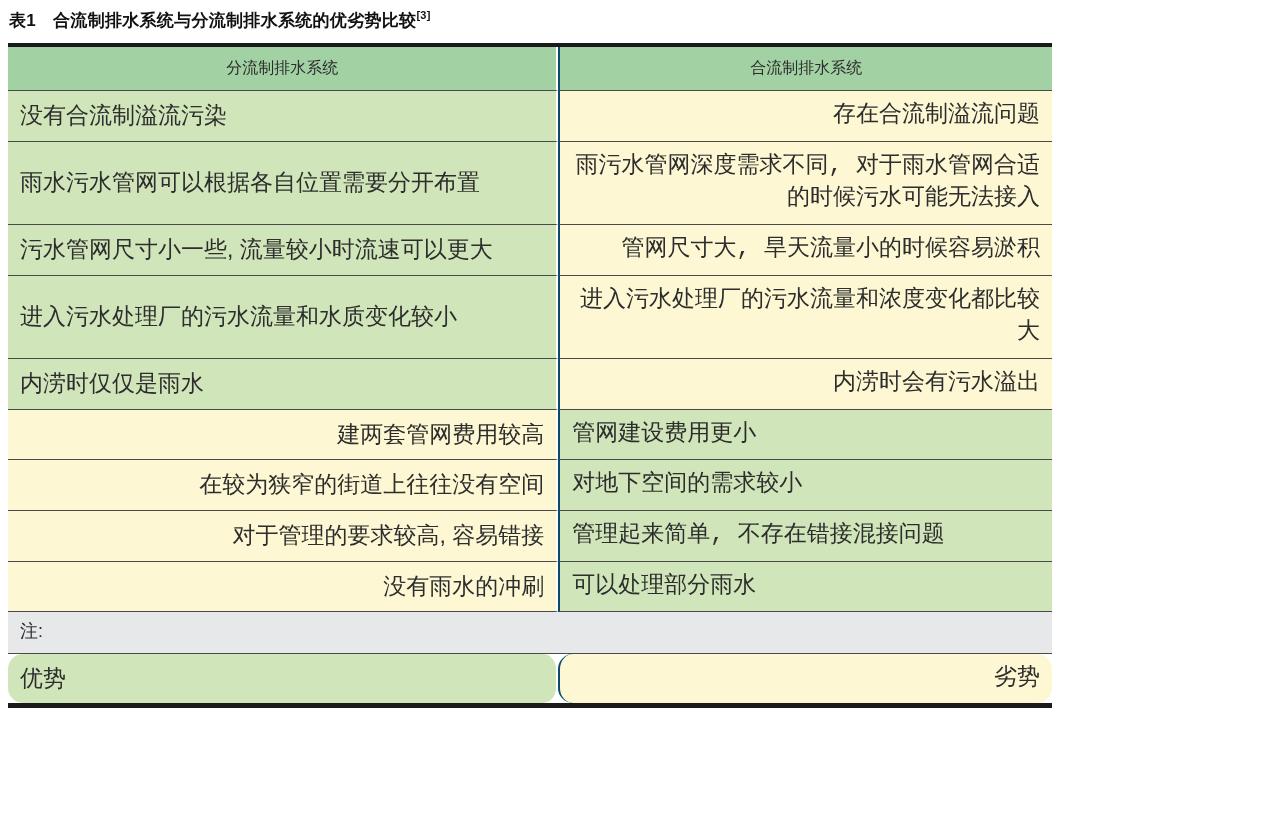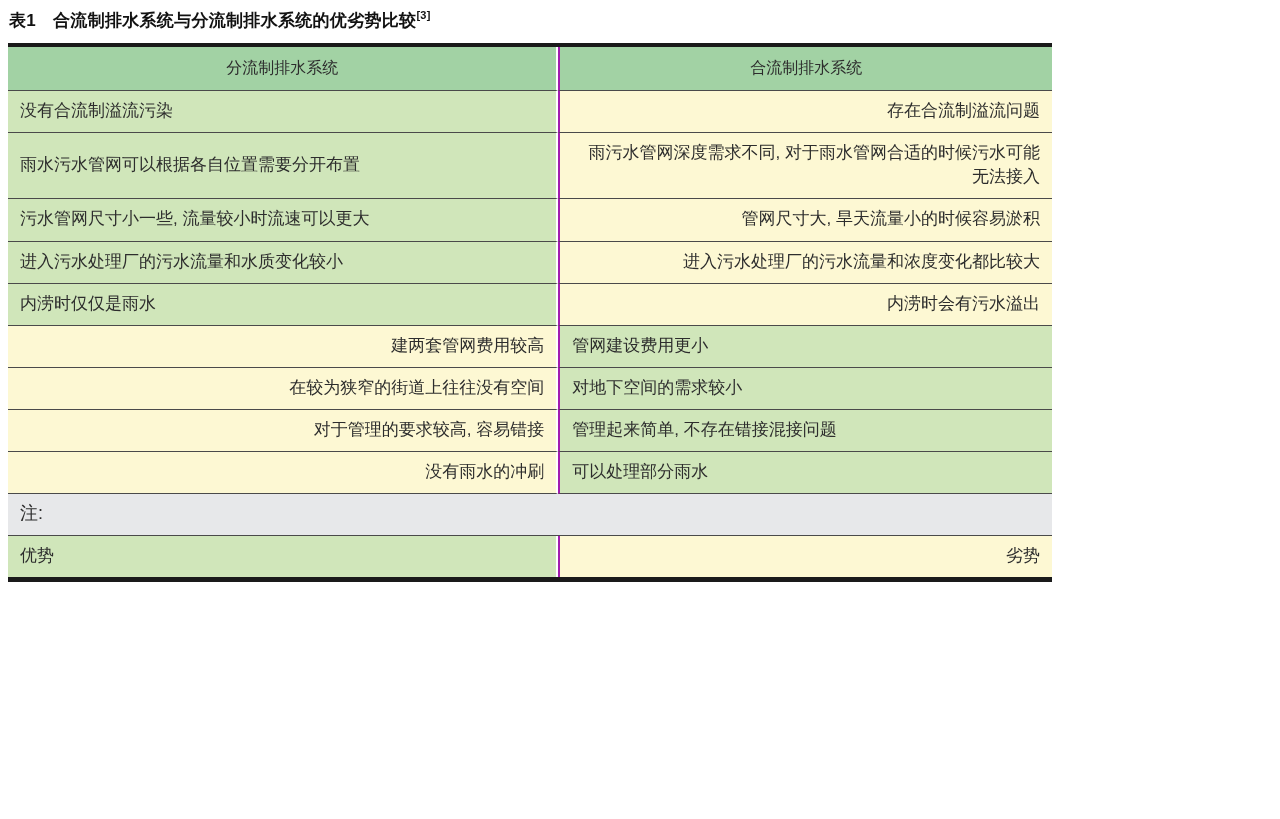--- a/index.html
+++ b/index.html
@@ -40,39 +40,39 @@
   th {
     background: #a2d2a4;
     font-size: 16px;
     font-weight: normal;
     color: #2d2d2d;
     text-align: center;
     padding: 11px 10px;
     border-bottom: 1px solid #4a4a4a;
   }
   td {
-    font-size: 17px;
+    font-size: 23px;
     color: #2d2d2d;
     padding: 8px 12px 9px 12px;
     line-height: 1.42;
     border-bottom: 1px solid #4a4a4a;
     vertical-align: middle;
     word-break: break-all;
   }
   
   .cl, th.hl { border-right: 2px solid #ffffff; }
-  .cr, th.hr { border-left: 2px solid #a21caf; }
+  .cr, th.hr { border-left: 2px solid #0c4a6e; font-family: Liberation Mono, monospace; }
   .g { background: #d0e6ba; }
   .y { background: #fdf8d3; text-align: right; }
   td.note {
     background: #e7e8ea;
     font-size: 18px;
     padding: 7px 12px 8px 12px;
   }
-  td.last { border-bottom: none; }
+  td.last { border-bottom: none; border-radius: 15px; }
 </style>
 </head>
 <body>
 
 <div class="page">
 
   <div class="caption">
     <span class="cap-label">表1</span><span>合流制排水系统与分流制排水系统的优劣势比较</span><sup>[3]</sup>
   </div>
 

